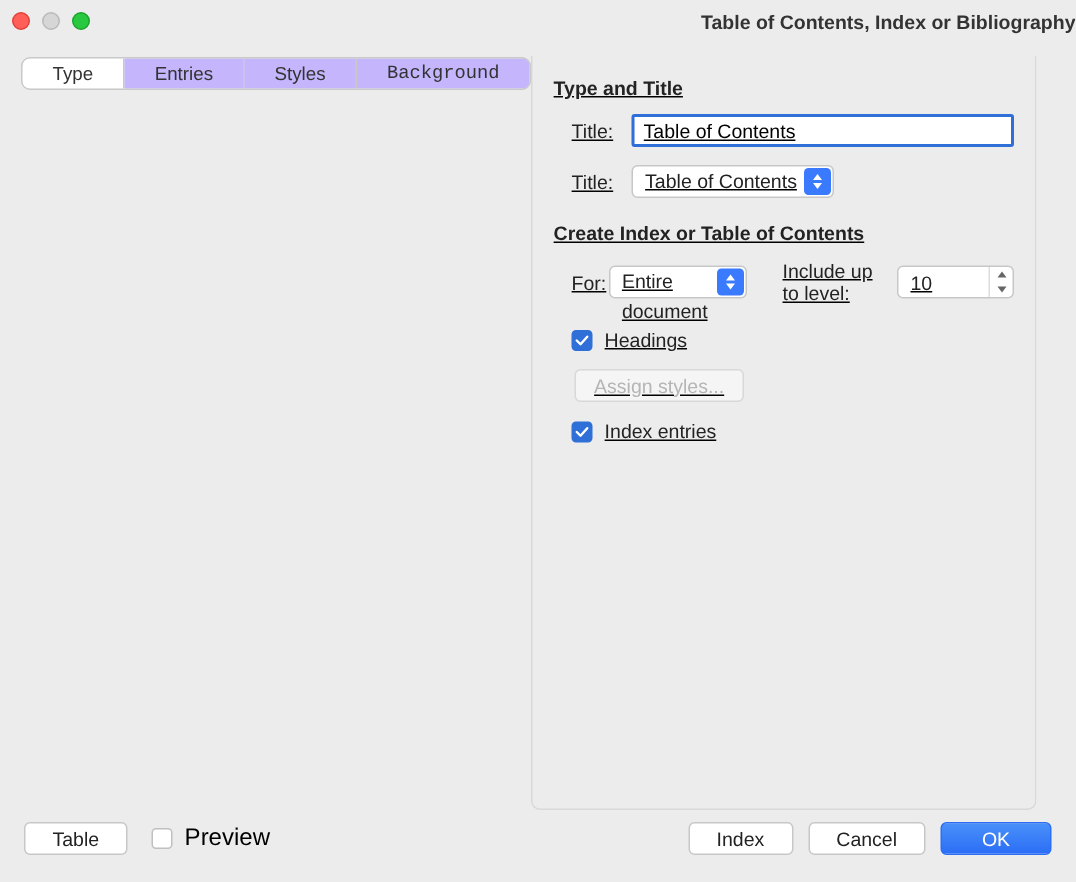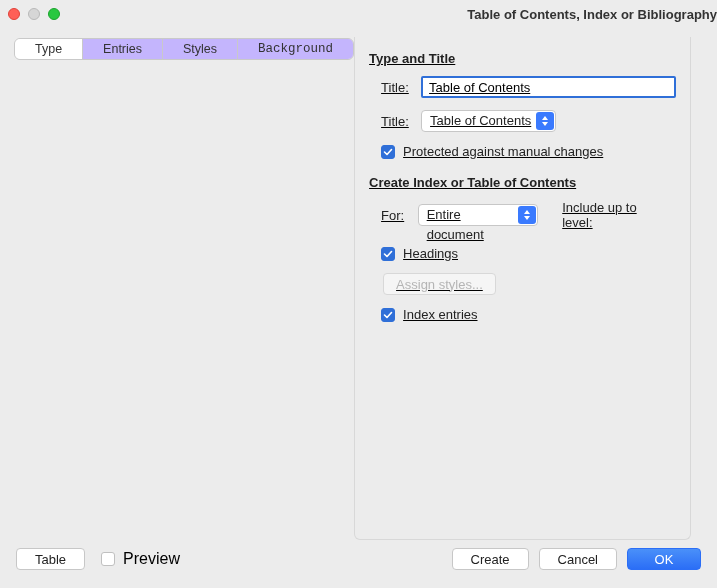--- a/index.html
+++ b/index.html
@@ -73,42 +73,39 @@
         <div class="field-label">Title:</div>
         <input class="text-input" type="text" value="Table of Contents" style="">
       </div>
       <div class="row">
         <div class="field-label">Title:</div>
         <div class="select-wrap">
           <span>Table of Contents</span>
           <span class="select-arrows"></span>
         </div>
       </div>
-      <div class="row">
-        <label class="checkbox-wrap">
-          <span class="checkbox checked">
-            <svg viewBox="0 0 10 10">
-                <path d="M1.5 5 L4 7.5 L8.5 2.5" stroke="#fff" stroke-width="1.6" fill="none" stroke-linecap="round" stroke-linejoin="round"></path>
-              </svg>
-          </span>
-          <span>Protected against manual changes</span>
-        </label>
-      </div>
     </div>
 
     <div class="section-block">
       <div class="section-title">Create Index or Table of Contents</div>
       <div class="row indent12">
         <span style="width:40px">For:</span>
         <div class="select-wrap">
           <span>Entire document</span>
           <span class="select-arrows"></span>
         </div>
         <span style="margin-left:24px">Include up to level:</span>
         <span style="width:16px"></span>
+        <div class="spinner">
+          <div class="spinner-value">10</div>
+          <div class="spinner-btns">
+            <div class="spinner-btn up"></div>
+            <div class="spinner-btn down"></div>
+          </div>
+        </div>
       </div>
     </div>
 
     <div class="section-block">
       <div class="row">
         <label class="checkbox-wrap">
           <span class="checkbox checked">
             <svg viewBox="0 0 10 10">
                 <path d="M1.5 5 L4 7.5 L8.5 2.5" stroke="#fff" stroke-width="1.6" fill="none" stroke-linecap="round" stroke-linejoin="round"></path>
               </svg>
@@ -133,16 +130,16 @@
   </div>
 </div>
 
 <div class="footer">
   <button class="btn">Table</button>
   <label class="checkbox-wrap" style="padding-left:6px">
     <span class="checkbox"></span>
     <span>Preview</span>
   </label>
   <div class="spacer"></div>
-  <button class="btn">Create</button>
+  <button class="btn">Index</button>
   <button class="btn">Cancel</button>
   <button class="btn primary">OK</button>
 </div>
 
 </body></html>

